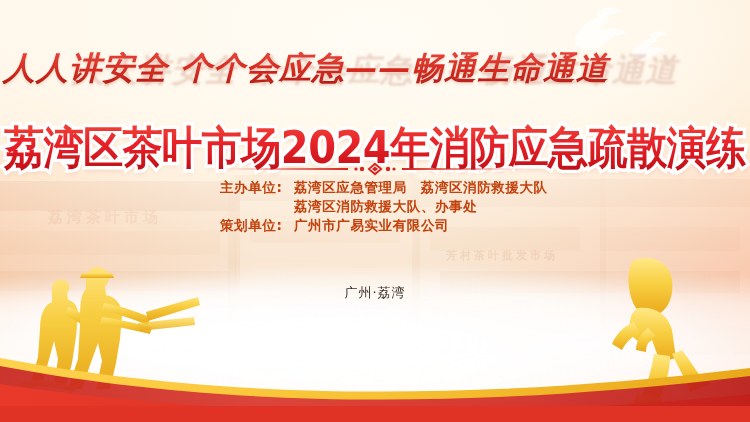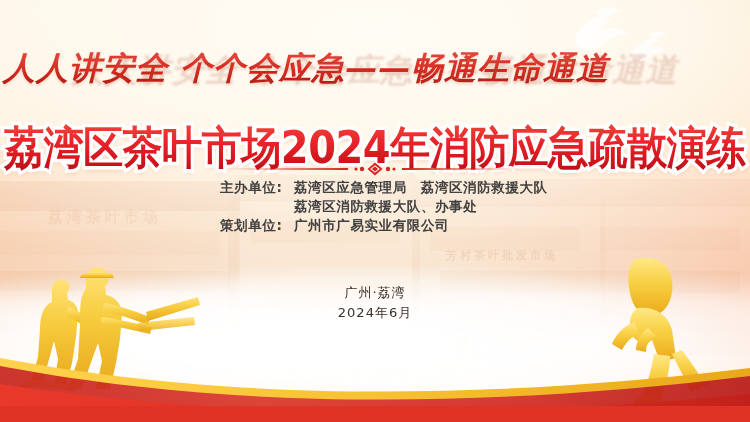--- a/index.html
+++ b/index.html
@@ -166,21 +166,21 @@
   .divider-orn { width: 46px; height: 14px; margin: 0 4px; }
 
   
   .credits {
     position: absolute;
     left: 0; top: 178px;
     width: 750px;
     text-align: center;
     font-size: 13.5px;
     font-weight: bold;
-    color: #404040;
+    color: #c2410c;
     line-height: 19px;
     letter-spacing: .6px;
   }
   .credit-row { display: block; white-space: nowrap; }
   .credit-inner {
     display: inline-block;
     text-align: left;
     width: 310px;
   }
   .credit-label { display: inline-block; width: 74px; }
@@ -320,21 +320,20 @@
     <span class="credit-row">
       <span class="credit-inner">
         <span class="credit-label">策划单位:</span><span class="credit-val">广州市广易实业有限公司</span>
       </span>
     </span>
 
   </div>
 
   <div class="placedate">
     <div>广州·荔湾</div>
-    <div>2024年6月</div>
   </div>
 
   <svg class="sil-left" viewBox="0 0 185 135">
     <defs>
       <linearGradient id="gold1" x1="0" y1="0" x2="0" y2="1">
         <stop offset="0%" stop-color="#ffe27a"></stop>
         <stop offset="40%" stop-color="#f7cd3f"></stop>
         <stop offset="100%" stop-color="#e8a81c"></stop>
       </linearGradient>
     </defs>

